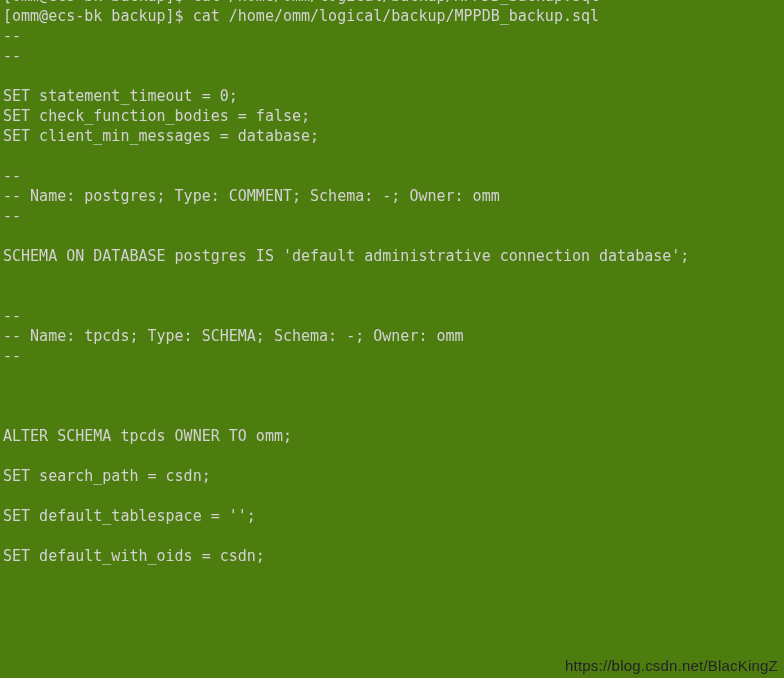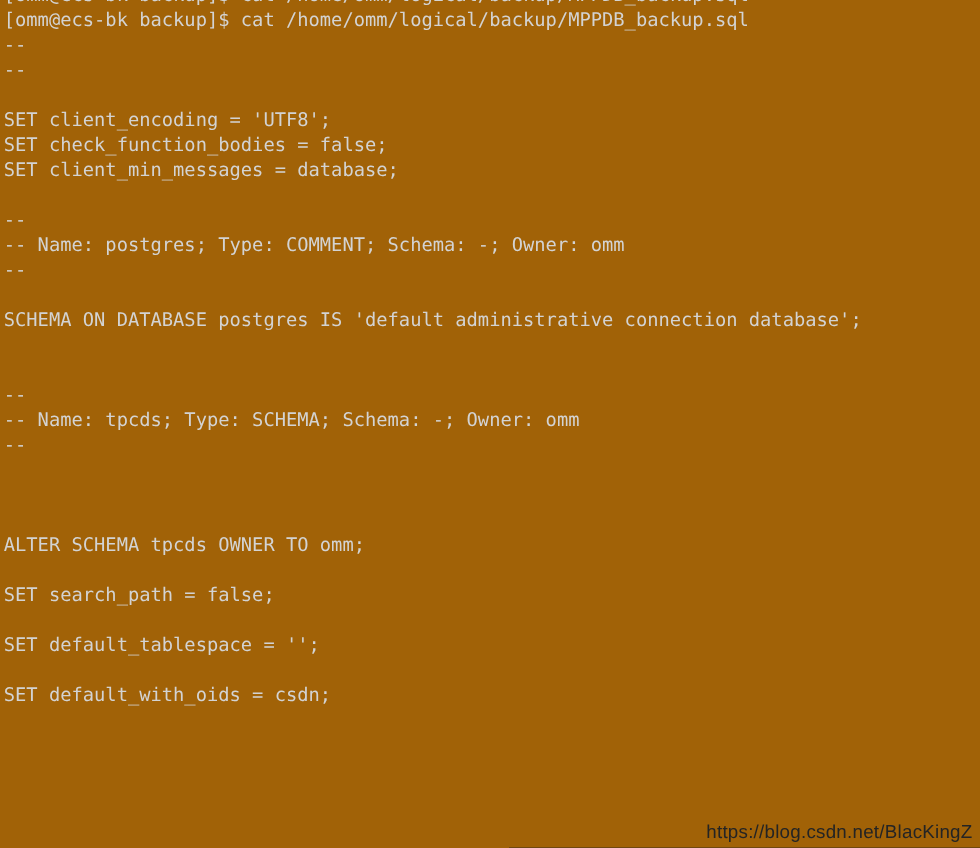--- a/index.html
+++ b/index.html
@@ -63,46 +63,46 @@
     letter-spacing: 0.2px;
     color: #242424;
     white-space: nowrap;
     user-select: none;
     pointer-events: none;
   }
 </style>
 </head>
 <body style="background: rgb(30, 30, 30);">
 
-<div id="terminal" style="background: #a16207; color: rgb(211, 211, 211); padding-left: 24px;">
+<div id="terminal" style="background: #4d7c0f; color: rgb(211, 211, 211); padding-left: 24px;">
   <div id="screen-buffer">
     <div class="term-line clipped">[omm@ecs-bk backup]$ cat /home/omm/logical/backup/MPPDB_backup.sql</div>
   <div class="term-line">[omm@ecs-bk backup]$ cat /home/omm/logical/backup/MPPDB_backup.sql</div>
       <div class="term-line">--</div>
       <div class="term-line">--</div>
       <div class="term-line blank"></div>
-      <div class="term-line">SET client_encoding = 'UTF8';</div>
+      <div class="term-line">SET statement_timeout = 0;</div>
       <div class="term-line">SET check_function_bodies = false;</div>
       <div class="term-line">SET client_min_messages = database;</div>
       <div class="term-line blank"></div>
       <div class="term-line">--</div>
       <div class="term-line">-- Name: postgres; Type: COMMENT; Schema: -; Owner: omm</div>
       <div class="term-line">--</div>
       <div class="term-line blank"></div>
       <div class="term-line">SCHEMA ON DATABASE postgres IS 'default administrative connection database';</div>
       <div class="term-line blank"></div>
       <div class="term-line blank"></div>
       <div class="term-line">--</div>
       <div class="term-line">-- Name: tpcds; Type: SCHEMA; Schema: -; Owner: omm</div>
       <div class="term-line">--</div>
       <div class="term-line blank"></div>
       <div class="term-line blank"></div>
       <div class="term-line blank"></div>
       <div class="term-line">ALTER SCHEMA tpcds OWNER TO omm;</div>
       <div class="term-line blank"></div>
-      <div class="term-line">SET search_path = false;</div>
+      <div class="term-line">SET search_path = csdn;</div>
       <div class="term-line blank"></div>
       <div class="term-line">SET default_tablespace = '';</div>
       <div class="term-line blank"></div>
       <div class="term-line">SET default_with_oids = csdn;</div>
     </div>
   <div id="watermark" style="color: rgb(36, 36, 36);">https://blog.csdn.net/BlacKingZ</div>
 </div>
 
 </body></html>

